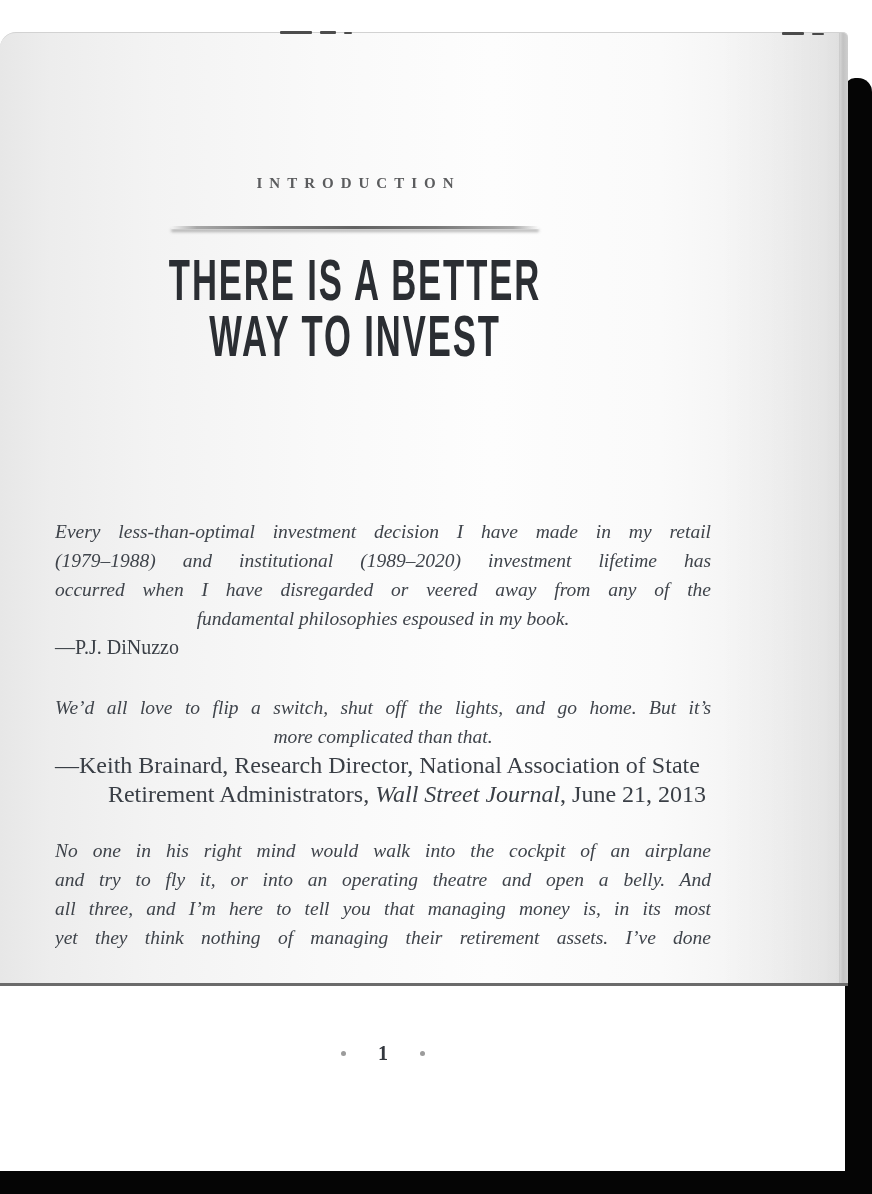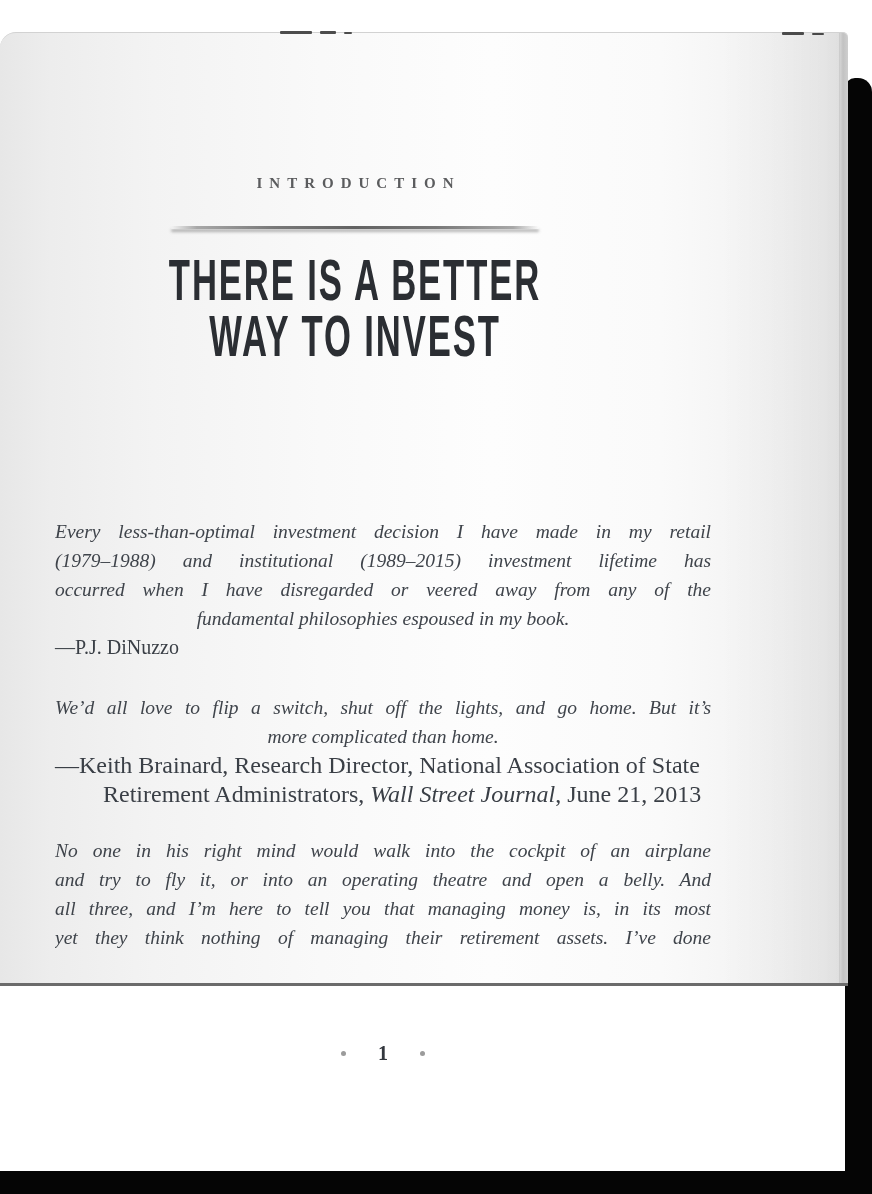--- a/index.html
+++ b/index.html
@@ -65,21 +65,21 @@
     transform:scale(0.63,1.04);transform-origin:300px 0;
     white-space:nowrap;
   }
   
   .col{position:absolute;left:55px;width:656px;color:#3f444b;}
   .q{font-style:italic;font-size:19.5px;line-height:29px;}
   .jl{text-align:justify;text-align-last:justify;height:29px;overflow:hidden;}
   .ll{text-align:center;height:29px;}
   .attr-right{font-style:normal;text-align:left;font-size:20px;line-height:29px;color:#3a3f46;}
   .attr-left{font-style:normal;text-align:left;font-size:24px;line-height:29px;color:#3a3f46;}
-  .attr-indent{padding-left:48px;}
+  .attr-indent{padding-left:48px;text-align:center;}
   .it{font-style:italic;}
 
   
   .folio{
     position:absolute;left:55px;top:1005px;width:656px;height:30px;
     display:flex;align-items:center;justify-content:center;gap:32px;
   }
   .folio .num{font-family:"Liberation Serif",serif;font-weight:bold;font-size:20px;color:#33373e;}
   .dot{width:5px;height:5px;border-radius:50%;background:#9b9b9b;}
 </style>
@@ -105,29 +105,29 @@
       <div class="kicker">INTRODUCTION</div>
       <div class="rule"></div>
       <div class="title">
         <div>THERE IS A BETTER</div>
         <div>WAY TO INVEST</div>
       </div>
     </div>
 
     <div class="col q" style="top:484px;">
       <div class="jl">Every less-than-optimal investment decision I have made in my retail</div>
-      <div class="jl">(1979–1988) and institutional (1989–2015) investment lifetime has</div>
+      <div class="jl">(1979–1988) and institutional (1989–2020) investment lifetime has</div>
       <div class="jl">occurred when I have disregarded or veered away from any of the</div>
       <div class="ll">fundamental philosophies espoused in my book.</div>
       <div class="attr-right">—P.J. DiNuzzo</div>
     </div>
 
     <div class="col q" style="top:660px;">
       <div class="jl">We’d all love to flip a switch, shut off the lights, and go home. But it’s</div>
-      <div class="ll">more complicated than home.</div>
+      <div class="ll">more complicated than that.</div>
       <div class="attr-left">—Keith Brainard, Research Director, National Association of State</div>
       <div class="attr-left attr-indent"><span>Retirement Administrators, </span><span class="it">Wall Street Journal</span><span>, June 21, 2013</span></div>
     </div>
 
     <div class="col q" style="top:803px;font-style:italic;">
       <div class="jl">No one in his right mind would walk into the cockpit of an airplane</div>
       <div class="jl">and try to fly it, or into an operating theatre and open a belly. And</div>
       <div class="jl">all three, and I’m here to tell you that managing money is, in its most</div>
       <div class="jl">yet they think nothing of managing their retirement assets. I’ve done</div>
     </div>

